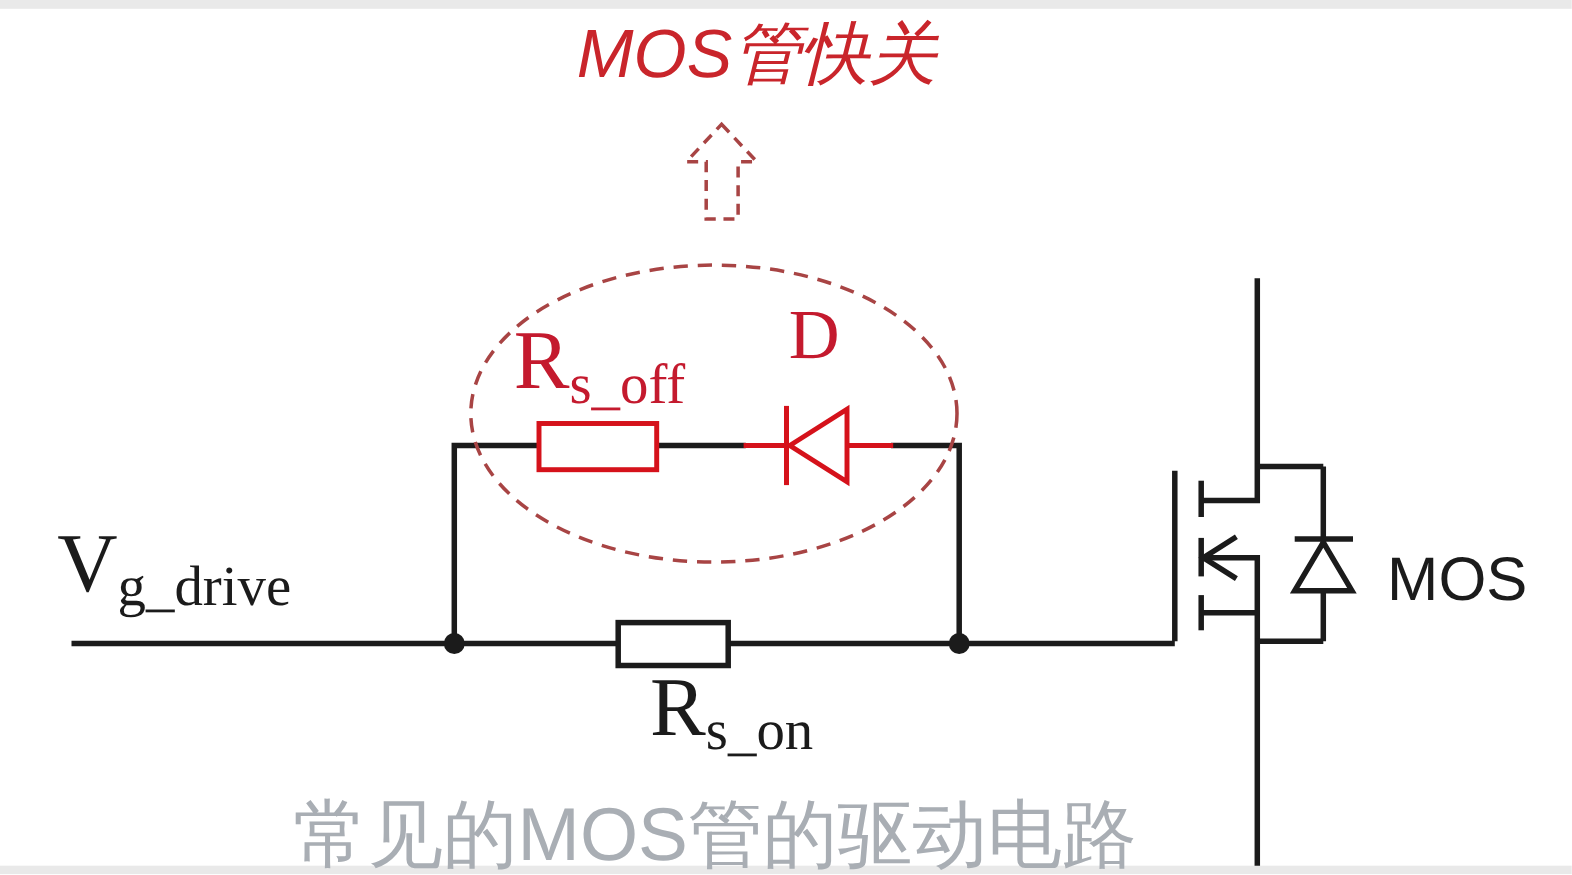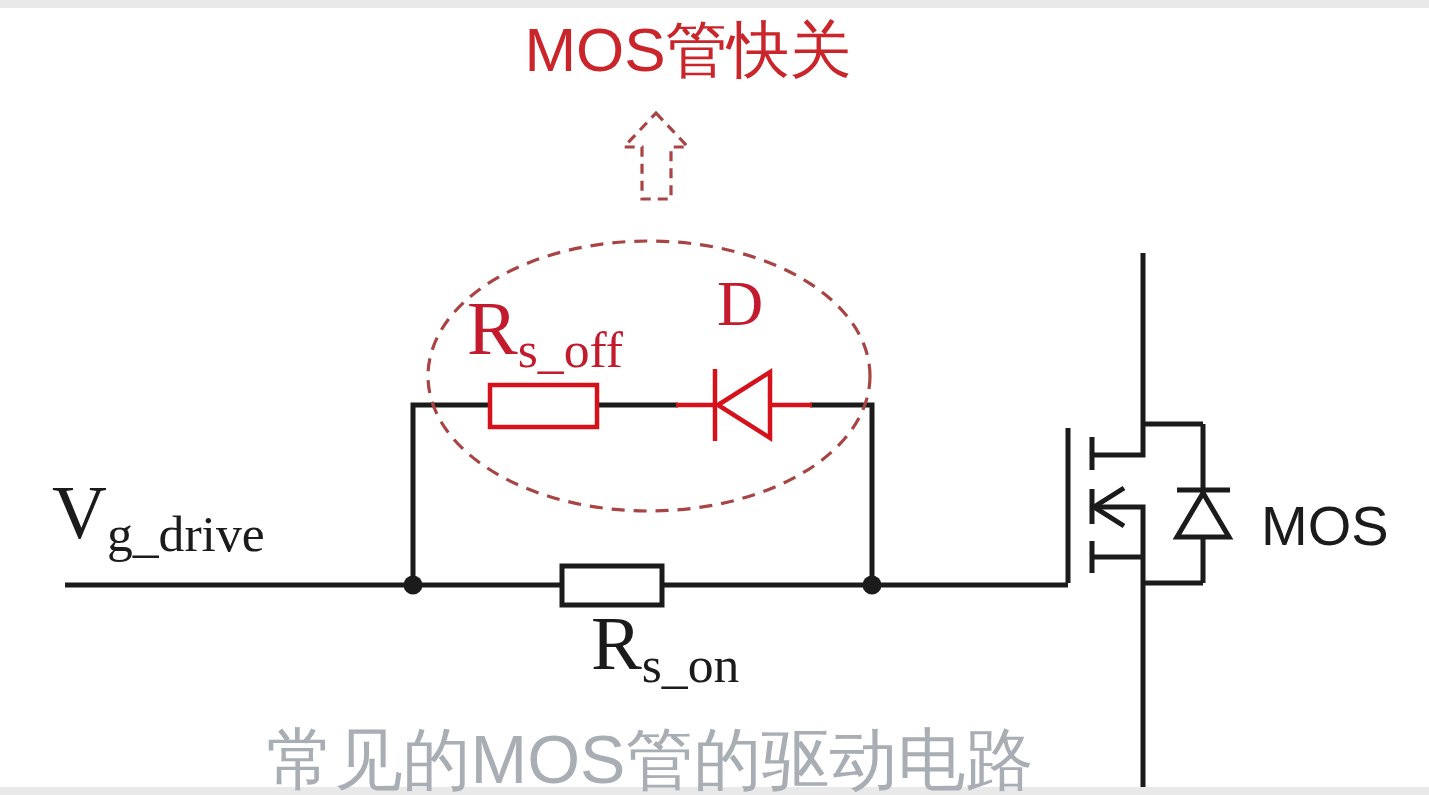--- a/index.html
+++ b/index.html
@@ -17,20 +17,21 @@
   }
   .edge-bar.top { top: 0; }
   .edge-bar.bottom { bottom: 0; }
 
   .diagram-title {
     position: absolute; top: 16px; left: 0; width: 1376px;
     text-align: center;
     font-size: 62px; line-height: 1.1; font-weight: 400;
     color: var(--title-red, #c9252b);
     font-family: "Liberation Sans", sans-serif;
+    font-style: italic;
   }
   .diagram-caption {
     position: absolute; top: 722px; left: 0; width: 1300px;
     text-align: center;
     font-size: 68px; line-height: 1.1;
     color: var(--caption-gray, #a9aeb4);
     font-family: "Liberation Sans", sans-serif;
   }
 
   .circuit-svg { position: absolute; left: 0; top: 0; }

